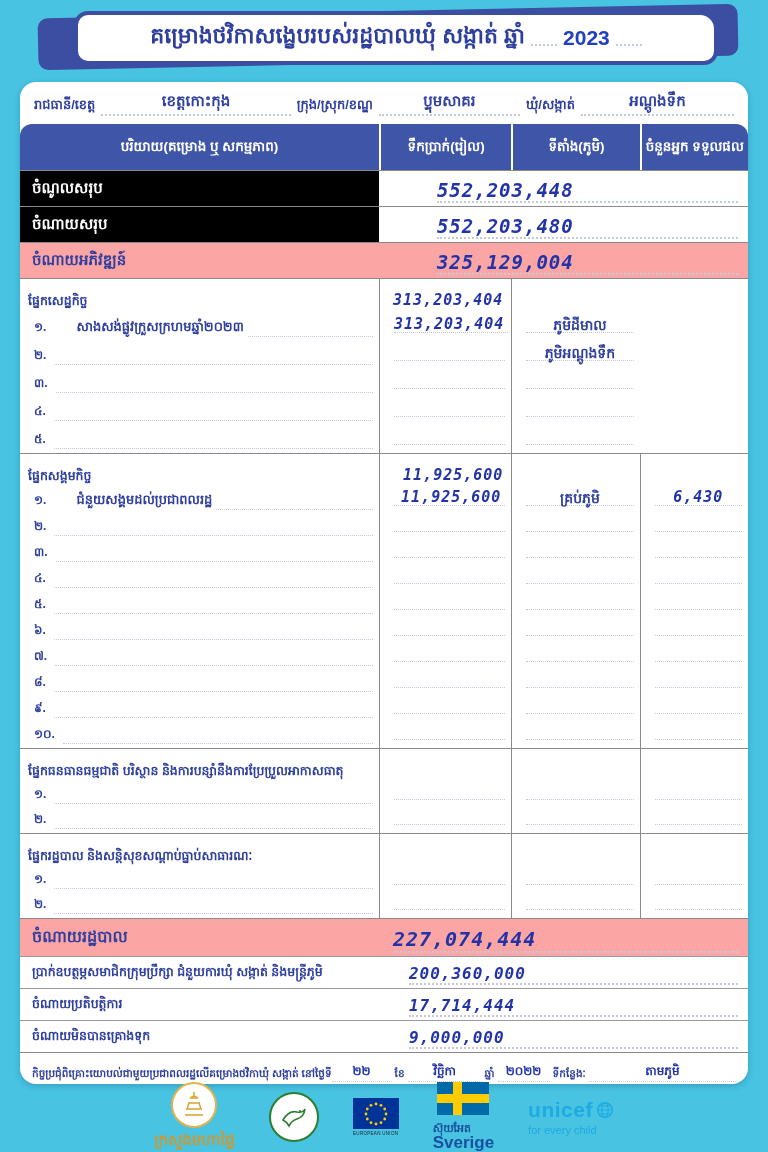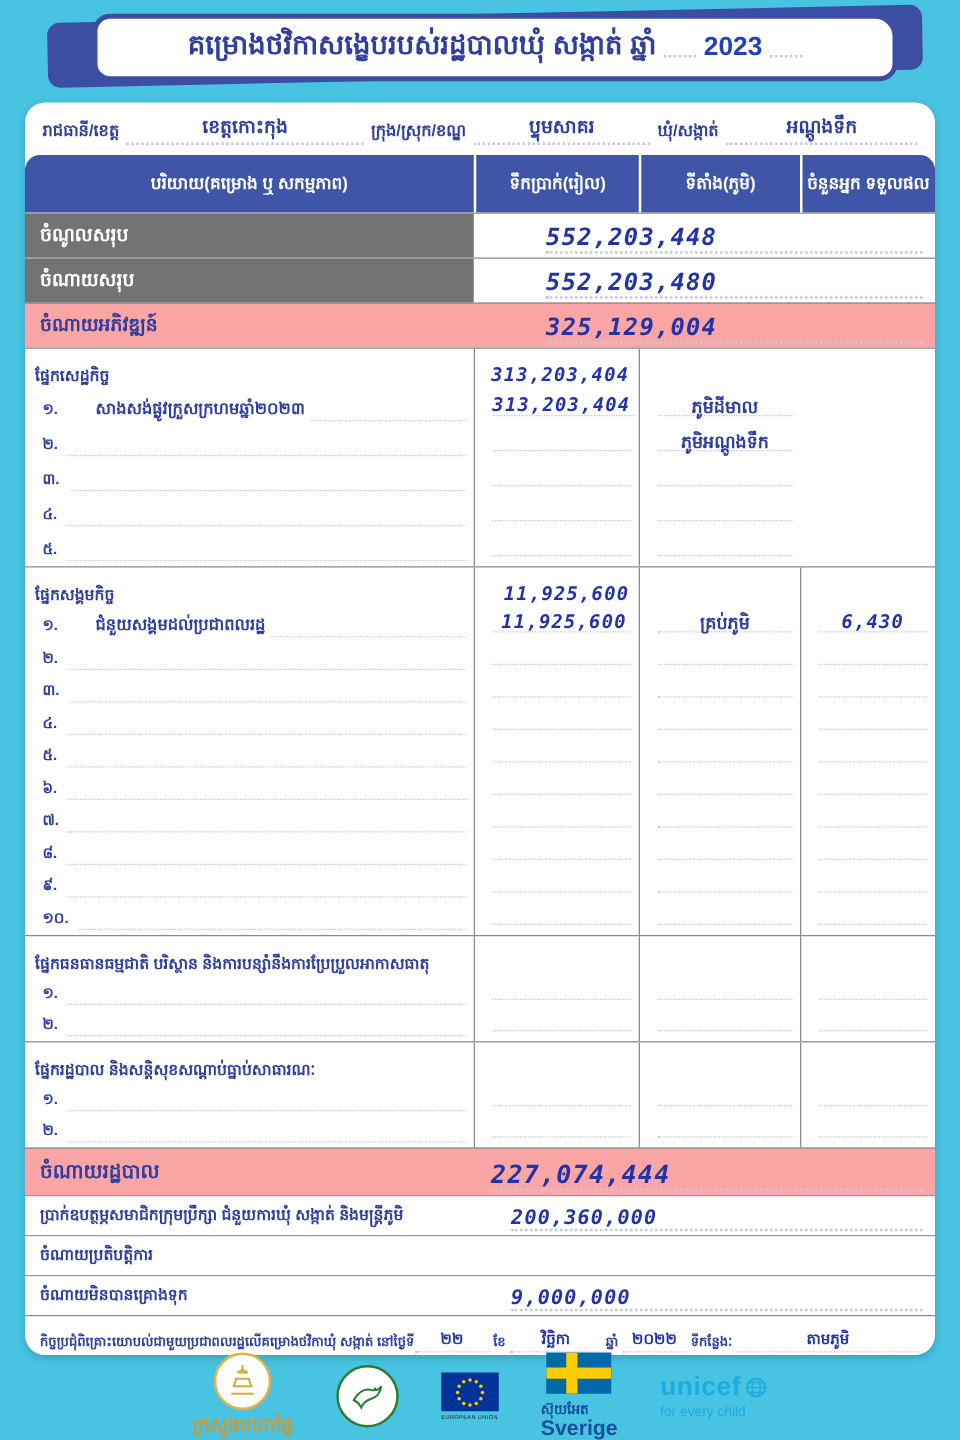--- a/index.html
+++ b/index.html
@@ -37,21 +37,21 @@
 
   
   .thead{display:grid;grid-template-columns:49.3% 18.2% 17.6% 14.9%;background:#3F55A7;border-radius:12px 12px 0 0;height:46px;}
   .thead .hc{display:flex;align-items:center;justify-content:center;color:#fff;font-weight:bold;font-size:13.5px;text-align:center;border-left:2px solid #fff;padding:2px 4px;box-sizing:border-box;line-height:1.15;}
   .thead .hc:first-child{border-left:none;}
 
   
   .srow{display:grid;grid-template-columns:49.3% 50.7%;height:35px;border-top:1.5px solid #8a8a8a;}
   .srow:first-of-type{border-top:none;}
   .srow .slab{display:flex;align-items:center;padding-left:12px;font-size:15px;font-weight:bold;box-sizing:border-box;}
-  .srow.green .slab{background:#737373;color:#fff;}
+  .srow.green .slab{background:#000000;color:#fff;}
   .srow .sval{display:flex;align-items:flex-end;padding:0 10px 3px 58px;box-sizing:border-box;}
   .srow .sval .vline{flex:1;border-bottom:2px dotted #c2cad9;font-size:19px;padding-bottom:0;}
   .srow.yellow{background:#fca5a5;}
   .srow.yellow .slab{color:#2F3F9E;}
   .srow.bigyellow{height:37px;border-top:1.5px solid #8a8a8a;}
   .srow.bigyellow .slab{font-size:16px;}
   .srow.bigyellow .sval{padding-left:14px;}
   .srow.bigyellow .sval .vline{font-size:20px;}
 
   
@@ -468,20 +468,23 @@
   </div>
 
   <div class="brow">
     <div class="blab kh">ប្រាក់ឧបត្ថម្ភសមាជិកក្រុមប្រឹក្សា ជំនួយការឃុំ សង្កាត់ និងមន្ត្រីភូមិ</div>
     <div class="bval">
         <span class="vline num">200,360,000</span>
       </div>
   </div>
   <div class="brow">
     <div class="blab kh">ចំណាយប្រតិបត្តិការ</div>
+    <div class="bval">
+        <span class="vline num">17,714,444</span>
+      </div>
   </div>
   <div class="brow">
     <div class="blab kh">ចំណាយមិនបានគ្រោងទុក</div>
     <div class="bval">
         <span class="vline num">9,000,000</span>
       </div>
   </div>
 
   <div class="notes">
     <div class="note">

